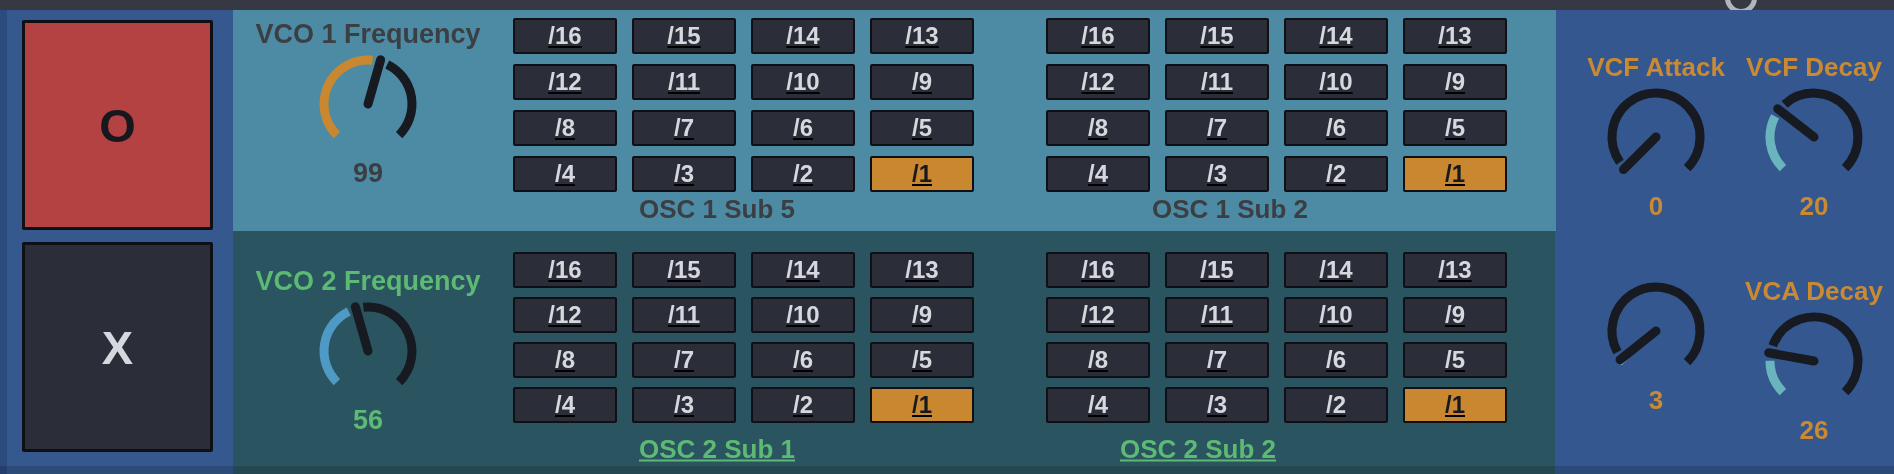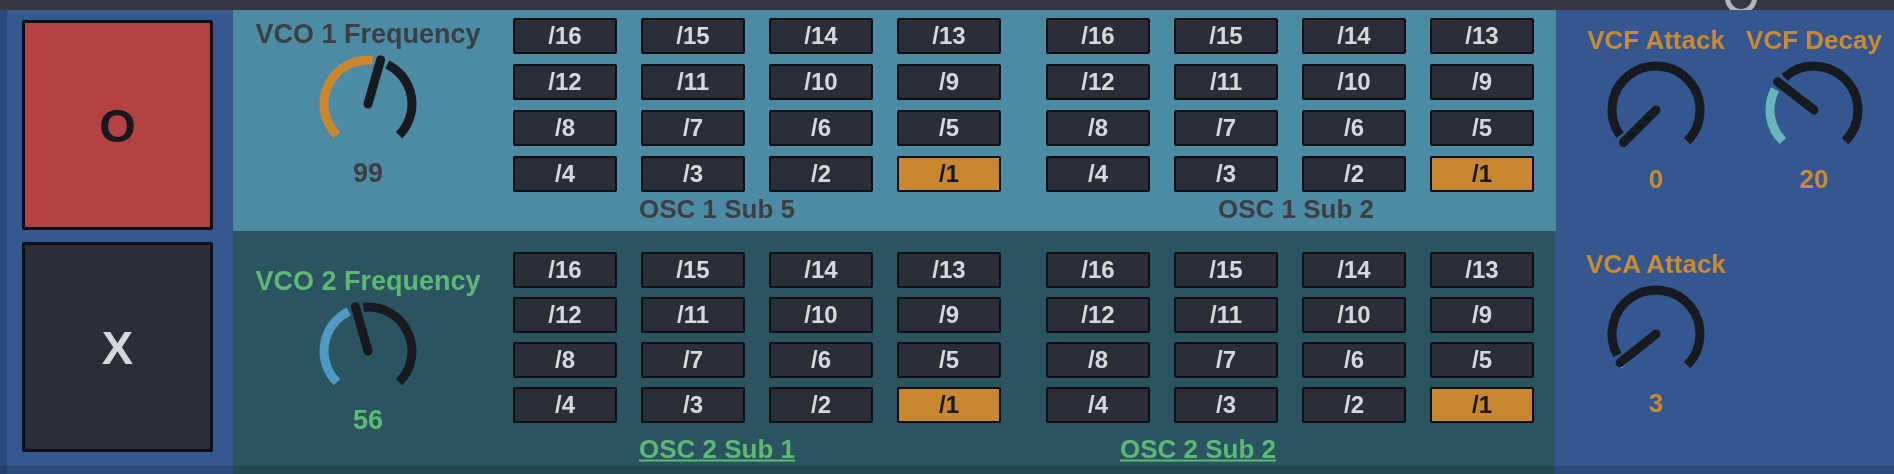--- a/index.html
+++ b/index.html
@@ -34,31 +34,32 @@
 
   
   .knob-stack { display:flex; flex-direction:column; align-items:center; }
   .knob-label { font-size:27px; line-height:30px; white-space:nowrap; }
   .knob-value { font-size:27px; line-height:28px; }
   .knob-svg { display:block; cursor:pointer; }
   #vco1-stack { left:238px; top:19px;  width:260px; }
   #vco2-stack { left:238px; top:266px; width:260px; }
   #vco1-stack .knob-label, #vco1-stack .knob-value { color:var(--dark_text,#3b3e42); }
   #vco2-stack .knob-label, #vco2-stack .knob-value { color:var(--accent_green,#5dba74);text-align:center; }
-  .env-stack { width:160px; }
+  .env-stack { width:160px;margin-top:27px; }
   .env-stack .knob-label, .env-stack .knob-value { font-size:26px; color:var(--env_text,#c98a33); }
   #vcf-attack-stack { left:1576px; top:25px; }
   #vcf-decay-stack  { left:1734px; top:25px;justify-content:space-between; }
   #vca-attack-stack { left:1576px; top:249px; }
   #vca-decay-stack  { left:1734px; top:249px; }
 
   
   .sub-grid {
     display:grid; grid-template-columns:repeat(4,104px); grid-auto-rows:36px;
-    column-gap:24px;
+    column-gap:15px;
+    text-decoration:underline;
   }
   .sub-grid.rows-top { row-gap:10px; }
   .sub-grid.rows-bottom { row-gap:9px; }
   .ratio-btn {
     width:104px; height:36px; border:2px solid var(--button_border,#0e1015); border-radius:2px;
     background:var(--dark_button_bg,#2b2e38); color:var(--button_text,#d5d8dd);
     display:flex; align-items:center; justify-content:center;
     font-size:24px; cursor:pointer;
   }
   .ratio-btn.active { background:var(--accent_orange,#c9882f); color:#17191e; }
@@ -168,21 +169,21 @@
       <div class="ratio-btn">/7</div>
       <div class="ratio-btn">/6</div>
       <div class="ratio-btn">/5</div>
       <div class="ratio-btn">/4</div>
       <div class="ratio-btn">/3</div>
       <div class="ratio-btn">/2</div>
       <div class="ratio-btn active">/1</div>
     </div>
 
   <div class="abs osc-label top-section" style="left:717px;top:209px">OSC 1 Sub 5</div>
-  <div class="abs osc-label top-section" style="left:1296px;top:209px">OSC 1 Sub 2</div>
+  <div class="abs osc-label top-section" style="left:1230px;top:209px">OSC 1 Sub 2</div>
   <div class="abs osc-label bottom-section" style="left:717px;top:449px">OSC 2 Sub 1</div>
   <div class="abs osc-label bottom-section" style="left:1198px;top:449px">OSC 2 Sub 2</div>
 
   <div class="abs knob-stack env-stack" id="vcf-attack-stack">
     <div class="knob-label">VCF Attack</div>
     <svg class="knob-svg" width="110" height="110" viewBox="0 0 110 110">
         <path d="M 18.96 80.24 A 44 44 0 1 1 86.11 86.11" fill="none" stroke="#171a20" stroke-width="9" stroke-linecap="butt"></path>
         <path d="M 55 55 L 22.47 87.53" fill="none" stroke="#171a20" stroke-width="9" stroke-linecap="round"></path>
       </svg>
     <div class="knob-value">0</div>
@@ -190,27 +191,35 @@
   <div class="abs knob-stack env-stack" id="vcf-decay-stack">
     <div class="knob-label">VCF Decay</div>
     <svg class="knob-svg" width="110" height="110" viewBox="0 0 110 110">
         <path d="M 23.89 86.11 A 44 44 0 0 1 16.12 34.40" fill="none" stroke="#6ab4bd" stroke-width="9" stroke-linecap="butt"></path>
         <path d="M 25.51 22.35 A 44 44 0 0 1 86.11 86.11" fill="none" stroke="#171a20" stroke-width="9" stroke-linecap="butt"></path>
         <path d="M 55 55 L 18.71 26.73" fill="none" stroke="#171a20" stroke-width="9" stroke-linecap="round"></path>
       </svg>
     <div class="knob-value">20</div>
   </div>
   <div class="abs knob-stack env-stack" id="vca-attack-stack">
-    <div class="knob-label">VCA Attack</div>
     <svg class="knob-svg" width="110" height="110" viewBox="0 0 110 110">
         <path d="M 23.89 86.11 A 44 44 0 0 1 21.79 83.87" fill="none" stroke="#6ab4bd" stroke-width="9" stroke-linecap="butt"></path>
         <path d="M 16.38 76.08 A 44 44 0 1 1 86.11 86.11" fill="none" stroke="#171a20" stroke-width="9" stroke-linecap="butt"></path>
         <path d="M 55 55 L 19.06 83.71" fill="none" stroke="#171a20" stroke-width="9" stroke-linecap="round"></path>
       </svg>
     <div class="knob-value">3</div>
   </div>
+  <div class="abs knob-stack env-stack" id="vca-decay-stack">
+    <div class="knob-label">VCA Decay</div>
+    <svg class="knob-svg" width="110" height="110" viewBox="0 0 110 110">
+        <path d="M 23.89 86.11 A 44 44 0 0 1 11.00 54.79" fill="none" stroke="#6ab4bd" stroke-width="9" stroke-linecap="butt"></path>
+        <path d="M 13.73 39.75 A 44 44 0 1 1 86.11 86.11" fill="none" stroke="#171a20" stroke-width="9" stroke-linecap="butt"></path>
+        <path d="M 55 55 L 9.74 46.79" fill="none" stroke="#171a20" stroke-width="9" stroke-linecap="round"></path>
+      </svg>
+    <div class="knob-value">26</div>
+  </div>
 
   <div class="abs" id="top-strip">
     <div id="strip-bump"></div>
   </div>
   <div class="abs" id="bottom-shade"></div>
 
 </div>
 
 </body></html>

